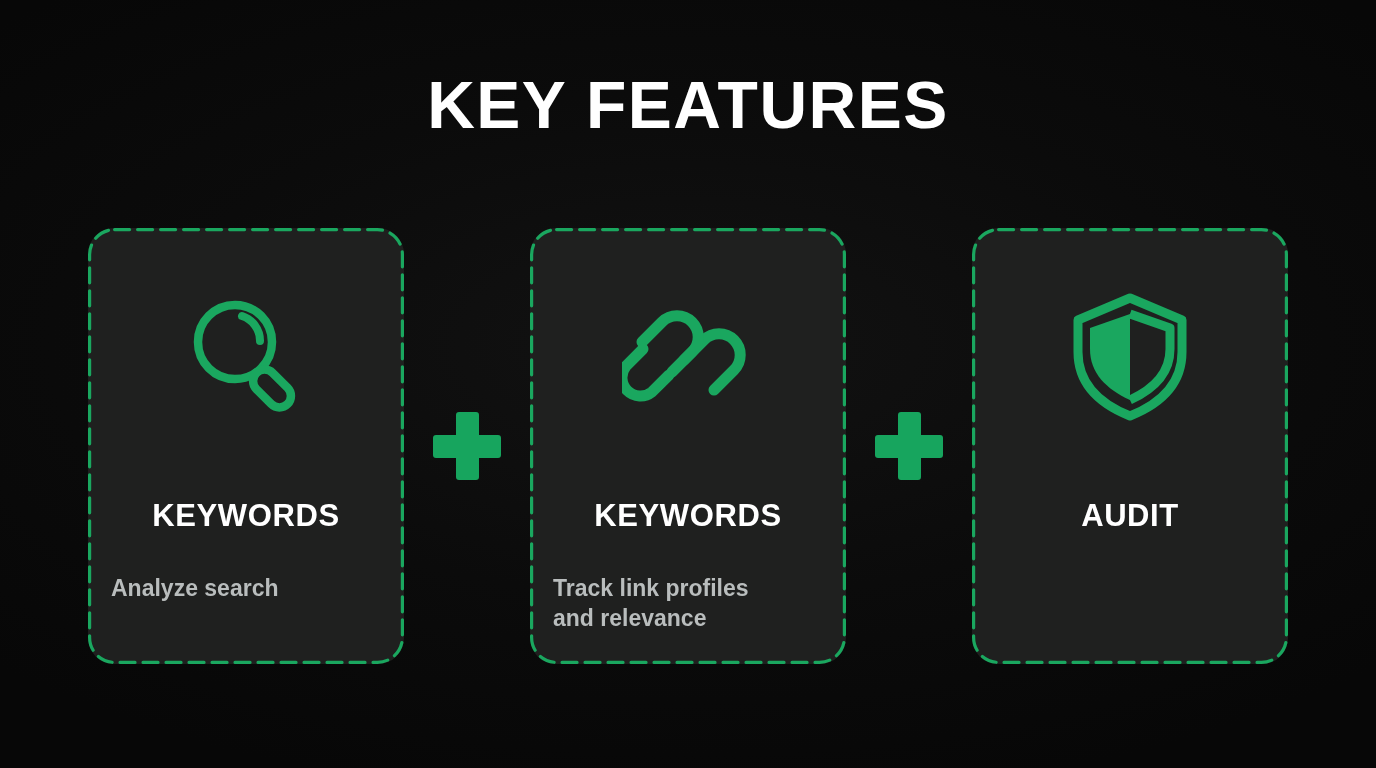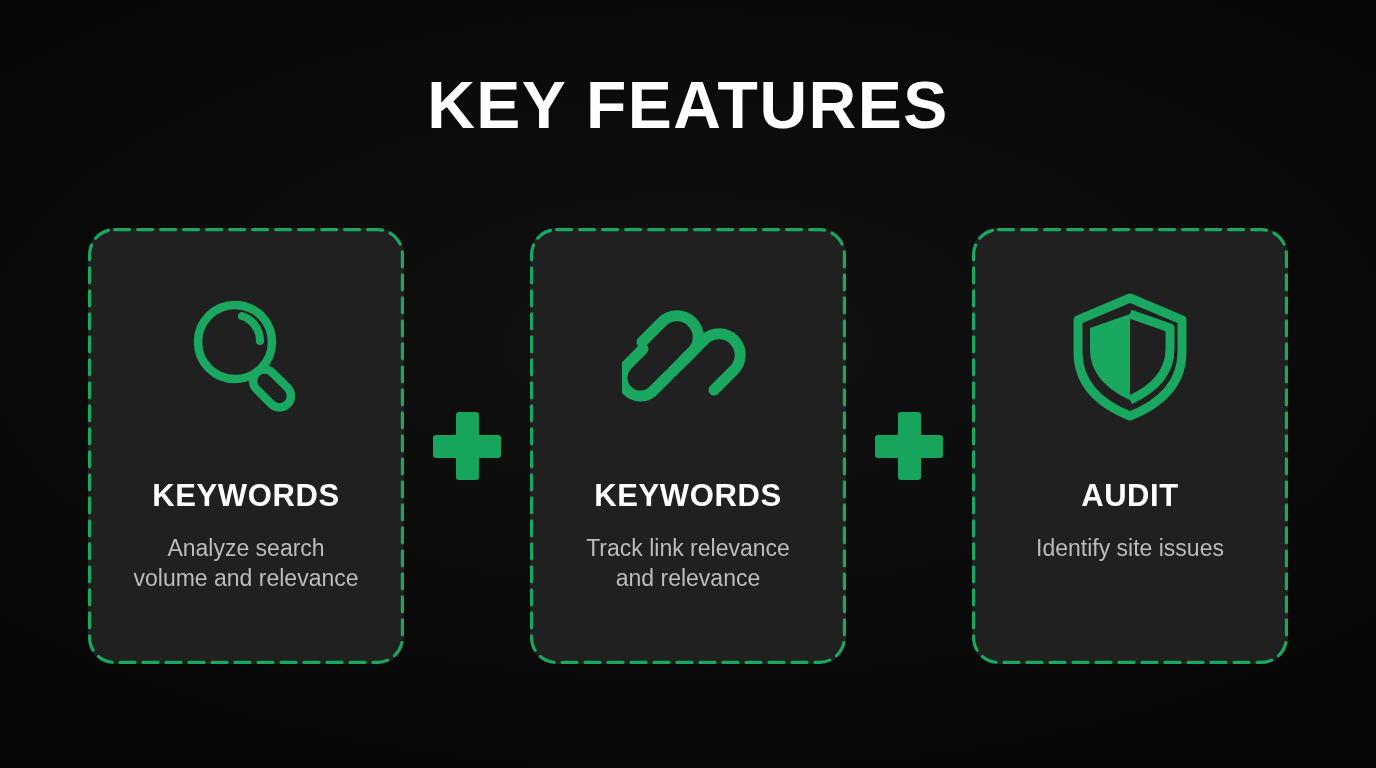--- a/index.html
+++ b/index.html
@@ -60,20 +60,21 @@
 
   .card {
     position: relative;
     width: 316px;
     height: 436px;
     border-radius: 26px;
     background: #1f201f;
     display: flex;
     flex-direction: column;
     align-items: center;
+    gap: 20px;
   }
 
   
   .card-border {
     position: absolute;
     inset: 0;
     pointer-events: none;
   }
 
   .card-icon {
@@ -91,23 +92,22 @@
     font-weight: 700;
     letter-spacing: 0.6px;
     color: #ffffff;
     text-align: center;
     line-height: 1;
   }
 
   .card-desc {
     margin-top: 22px;
     font-size: 23px;
-    font-weight: 400;
+    font-weight: 700;
     color: #b9bdbd;
-    text-align: center;
     line-height: 1.32;
     width: 270px;
   }
 
   .plus {
     position: relative;
     width: 70px;
     height: 70px;
     flex: 0 0 70px;
     display: flex;
@@ -145,21 +145,20 @@
             <path d="M62 26 a26 26 0 0 1 18 25" stroke-width="8"></path>
             <rect x="80.5" y="76.5" width="23" height="44" rx="11.5" transform="rotate(-45 92 98.5)"></rect>
           </g>
         </svg>
       </div>
 
       <div class="card-title">KEYWORDS</div>
 
       <div class="card-desc">
         <span>Analyze search</span><br>
-        <span>volume and relevance</span>
       </div>
     </div>
 
     <div class="plus">
       <span class="plus-bar-h"></span>
       <span class="plus-bar-v"></span>
     </div>
 
     <div class="card">
       <svg class="card-border" viewBox="0 0 316 436">
@@ -176,21 +175,21 @@
           </g>
           <g fill="none" stroke="#1aa75f" stroke-width="11" stroke-linecap="round">
             <path d="M47 85 L30 102 a18.5 18.5 0 0 1 -26 -26 L21 59"></path>
           </g>
         </svg>
       </div>
 
       <div class="card-title">KEYWORDS</div>
 
       <div class="card-desc">
-        <span>Track link relevance</span><br>
+        <span>Track link profiles</span><br>
         <span>and relevance</span>
       </div>
     </div>
 
     <div class="plus">
       <span class="plus-bar-h"></span>
       <span class="plus-bar-v"></span>
     </div>
 
     <div class="card">
@@ -205,18 +204,18 @@
 
           <path d="M66 24 L66 110 C42 99 26 83 26 59 L26 38 Z" fill="#1aa75f"></path>
 
           <path d="M66 24 L106 38 L106 59 C106 83 90 99 66 110" fill="none" stroke="#1aa75f" stroke-width="9" stroke-linejoin="round"></path>
         </svg>
       </div>
 
       <div class="card-title">AUDIT</div>
 
       <div class="card-desc">
-        <span>Identify site issues</span><br>
+        <br>
       </div>
     </div>
 
   </div>
 </div>
 
 </body></html>

